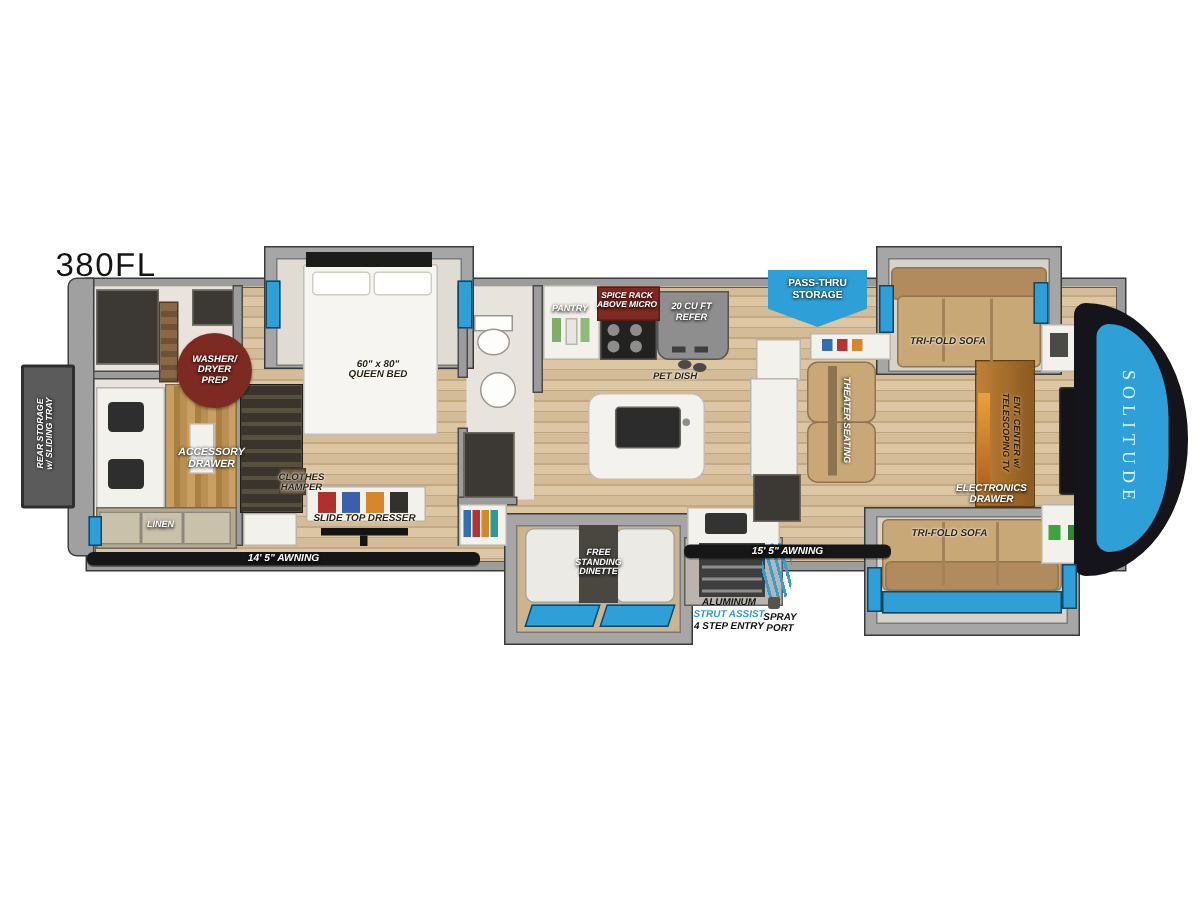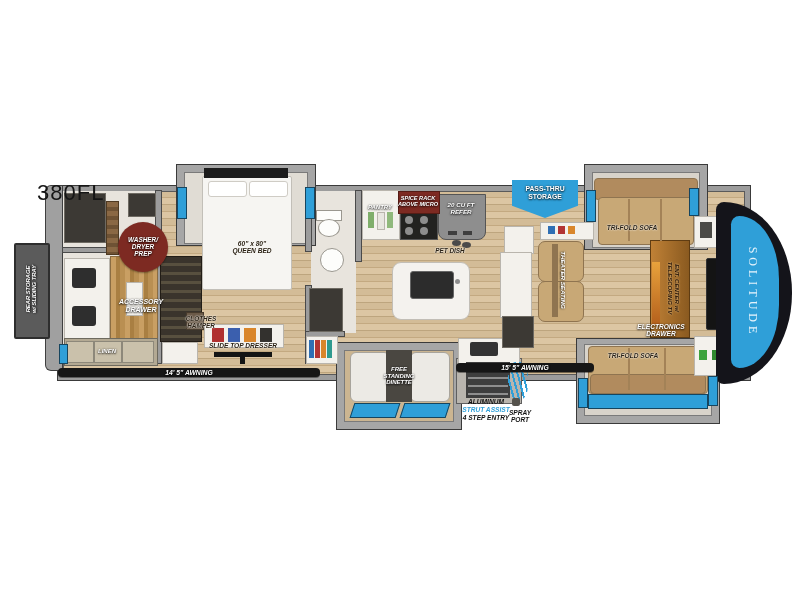--- a/index.html
+++ b/index.html
@@ -31,21 +31,21 @@
   .sofa{background:#c8a876;border:1px solid #8f7450;border-radius:4px;}
   .sofaback{background:#b18b5e;border:1px solid #8f7450;border-radius:4px;}
   .cushline{background:#a38257;}
   .steptread{background:#8e8e8e;height:2px;}
 </style>
 </head>
 <body>
 
 <div id="canvas">
 
-  <div class="abs model" style="left:37px;top:182px;">380FL</div>
+  <div class="abs model" style="left:37px;top:166px;">380FL</div>
 
   <div class="abs" style="left:14px;top:243px;width:32px;height:92px;background:#5b5b5b;border:2px solid #2e2e2e;border-radius:2px;z-index:20;"></div>
   <div class="lbl rotm90 w" style="left:31px;top:289px;font-size:5.8px;width:88px;">REAR STORAGE
 w/ SLIDING TRAY</div>
 
   <div class="abs" style="left:46px;top:186px;width:16px;height:184px;background:#a0a0a0;box-shadow:0 0 0 1px #3f3f3f;border-radius:5px 0 0 5px;z-index:4;"></div>
 
   <div class="abs wood" style="left:58px;top:186px;width:682px;height:184px;border:5px solid #9c9c9c;box-shadow:0 0 0 1px #3a3a3a, inset 0 0 0 1px #5a5a5a;z-index:1;"></div>
 
   <div class="abs lightfloor" style="left:63px;top:191px;width:95px;height:172px;z-index:2;"></div>

